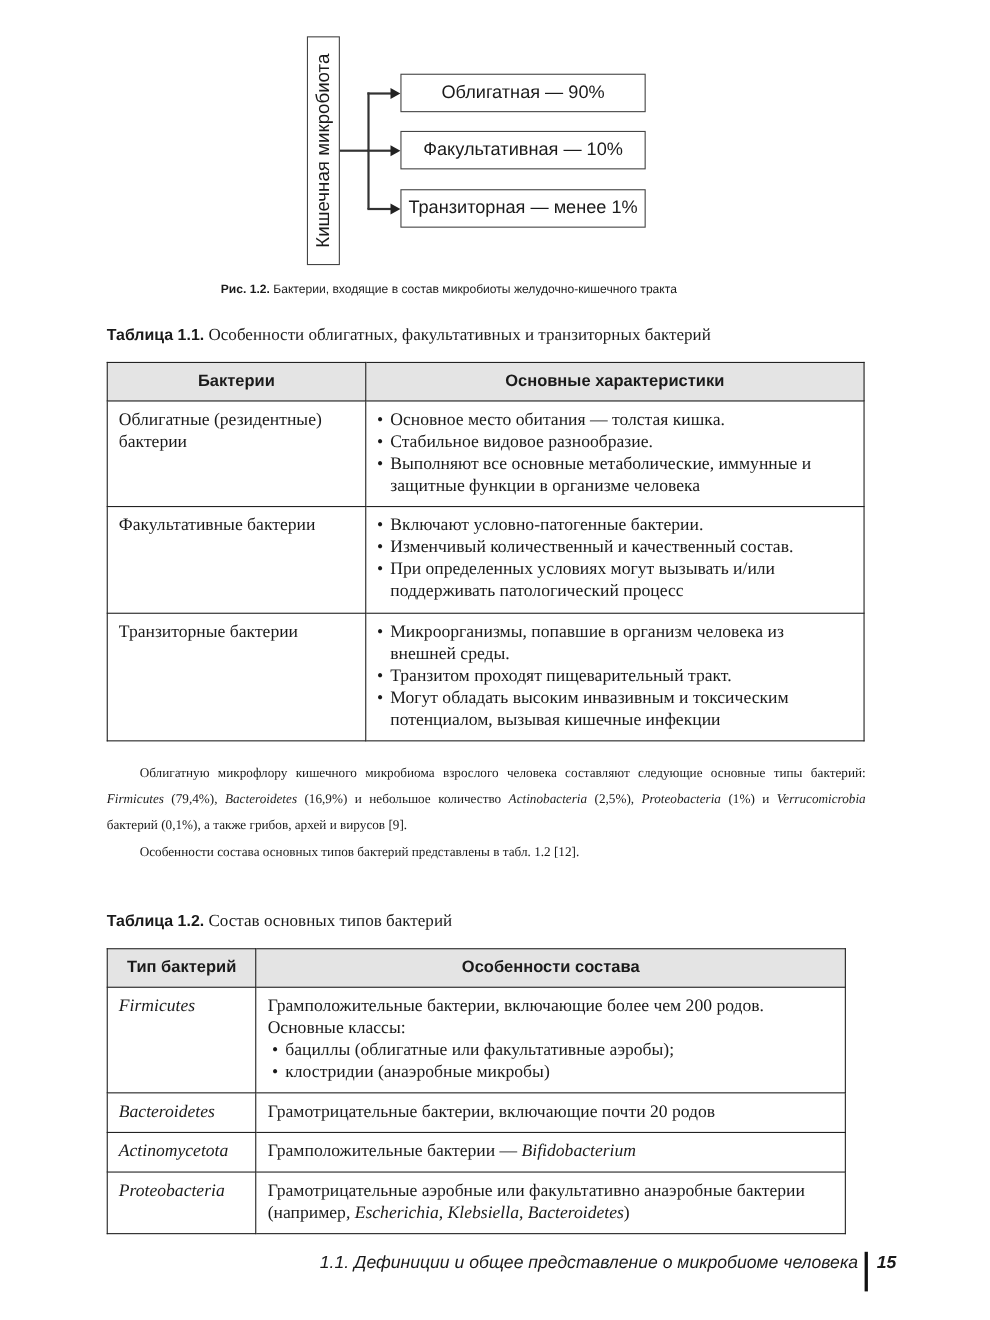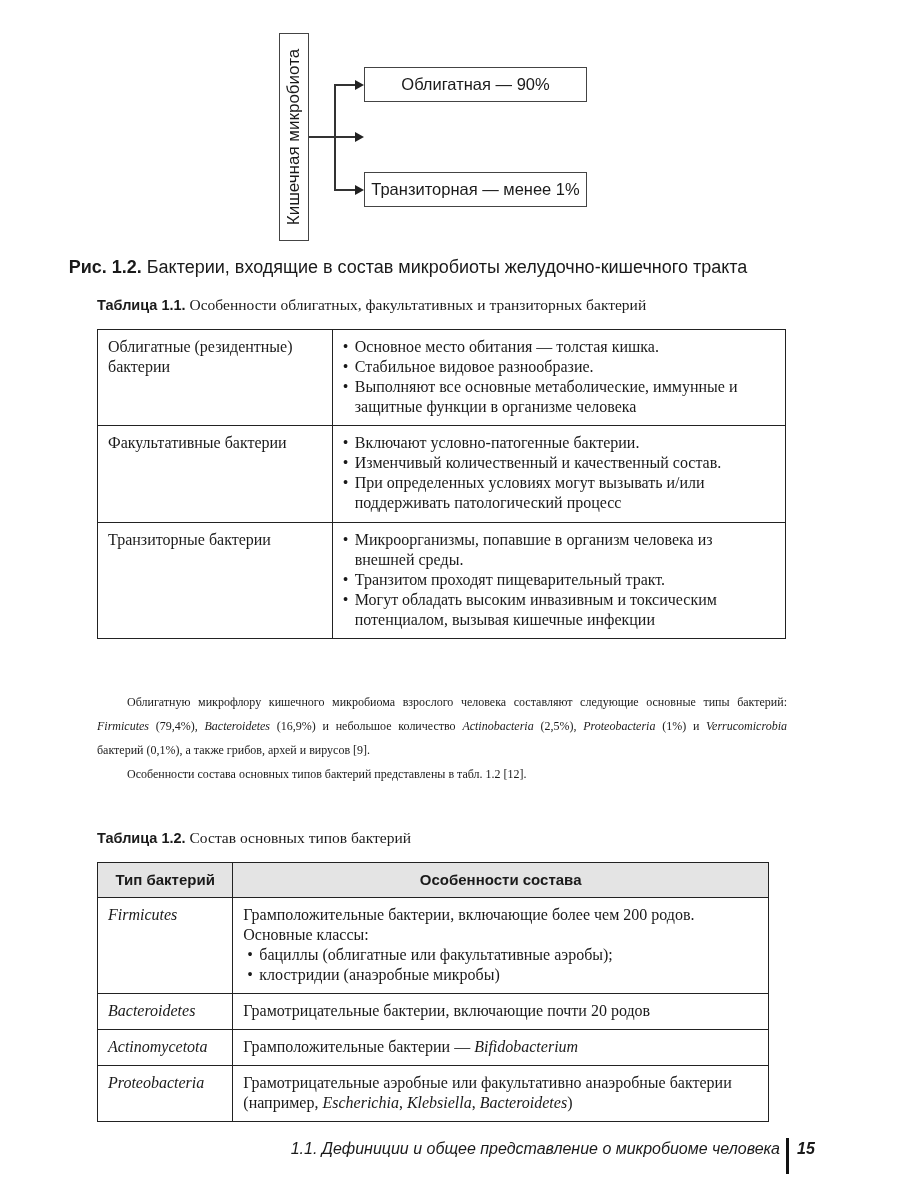--- a/index.html
+++ b/index.html
@@ -8,21 +8,21 @@
   .sans { font-family: "Liberation Sans", "DejaVu Sans", sans-serif; }
 
   
   .diagram { position: absolute; left: 0; top: 0; width: 900px; height: 250px; }
   .root-box { position: absolute; left: 279px; top: 33px; width: 30px; height: 208px; border: 1.5px solid #444; box-sizing: border-box; }
   .root-label { position: absolute; left: 294px; top: 137px; transform: translate(-50%, -50%) rotate(-90deg); white-space: nowrap; font-size: 17px; }
   .child-box { position: absolute; left: 364px; width: 223px; height: 35px; border: 1.5px solid #444; box-sizing: border-box; display: flex; align-items: center; justify-content: center; font-size: 16.5px; }
   .conn { position: absolute; background: #333; }
   .arrow { position: absolute; width: 0; height: 0; border-top: 5px solid transparent; border-bottom: 5px solid transparent; border-left: 9px solid #222; }
 
-  .fig-caption { position: absolute; left: 0; width: 816px; top: 257px; text-align: center; font-size: 18px; }
+  .fig-caption { position: absolute; left: 0; width: 816px; top: 257px; text-align: center; font-size: 11px; }
   .fig-caption b { font-weight: bold; }
 
   .tbl-caption { position: absolute; left: 97px; font-size: 15.5px; }
   .tbl-caption .lbl { font-family: "Liberation Sans", "DejaVu Sans", sans-serif; font-weight: bold; font-size: 14.5px; }
 
   table { position: absolute; border-collapse: collapse; font-size: 16px; line-height: 20px; }
   th { background: #e4e4e4; font-family: "Liberation Sans", "DejaVu Sans", sans-serif; font-weight: bold; font-size: 15px; border: 1.5px solid #222; height: 34px; padding: 0 8px; }
   td { border: 1.5px solid #222; vertical-align: top; padding: 7px 10px 8px 10px; }
   ul { margin: 0; padding: 0; list-style: none; }
   li { position: relative; padding-left: 12px; }
@@ -47,37 +47,42 @@
   <div class="conn" style="left:309px; top:136px; width:26px; height:1.5px;"></div>
   <div class="conn" style="left:334px; top:84px; width:1.5px; height:106px;"></div>
   <div class="conn" style="left:334px; top:84px; width:22px; height:1.5px;"></div>
   <div class="conn" style="left:334px; top:136px; width:22px; height:1.5px;"></div>
   <div class="conn" style="left:334px; top:189px; width:22px; height:1.5px;"></div>
   <div class="arrow" style="left:355px; top:80px;"></div>
   <div class="arrow" style="left:355px; top:132px;"></div>
   <div class="arrow" style="left:355px; top:185px;"></div>
 
   <div class="child-box" style="top:67px;">Облигатная — 90%</div>
+  <div class="child-box" style="top:119px;">Факультативная — 10%</div>
   <div class="child-box" style="top:172px;">Транзиторная — менее 1%</div>
 </div>
 
 <div class="fig-caption sans">
   <b>Рис. 1.2.</b><span> Бактерии, входящие в состав микробиоты желудочно-кишечного тракта</span>
 </div>
 
 <div class="tbl-caption serif" style="top:296px;">
   <span class="lbl">Таблица 1.1.</span><span> Особенности облигатных, факультативных и транзиторных бактерий</span>
 </div>
 
 <table class="serif" style="left:97px; top:329px; width:689px;">
   <colgroup>
       <col style="width:235px">
       <col style="width:454px">
     </colgroup>
   <tbody>
+      <tr>
+    <th>Бактерии</th>
+    <th>Основные характеристики</th>
+  </tr>
   <tr style="height:96px;">
     <td>Облигатные (резидентные) бактерии</td>
     <td>
       <ul>
         <li>Основное место обитания — толстая кишка.</li>
         <li>Стабильное видовое разнообразие.</li>
         <li>Выполняют все основные метаболические, иммунные и защитные функции в организме человека</li>
       </ul>
     </td>
   </tr>

